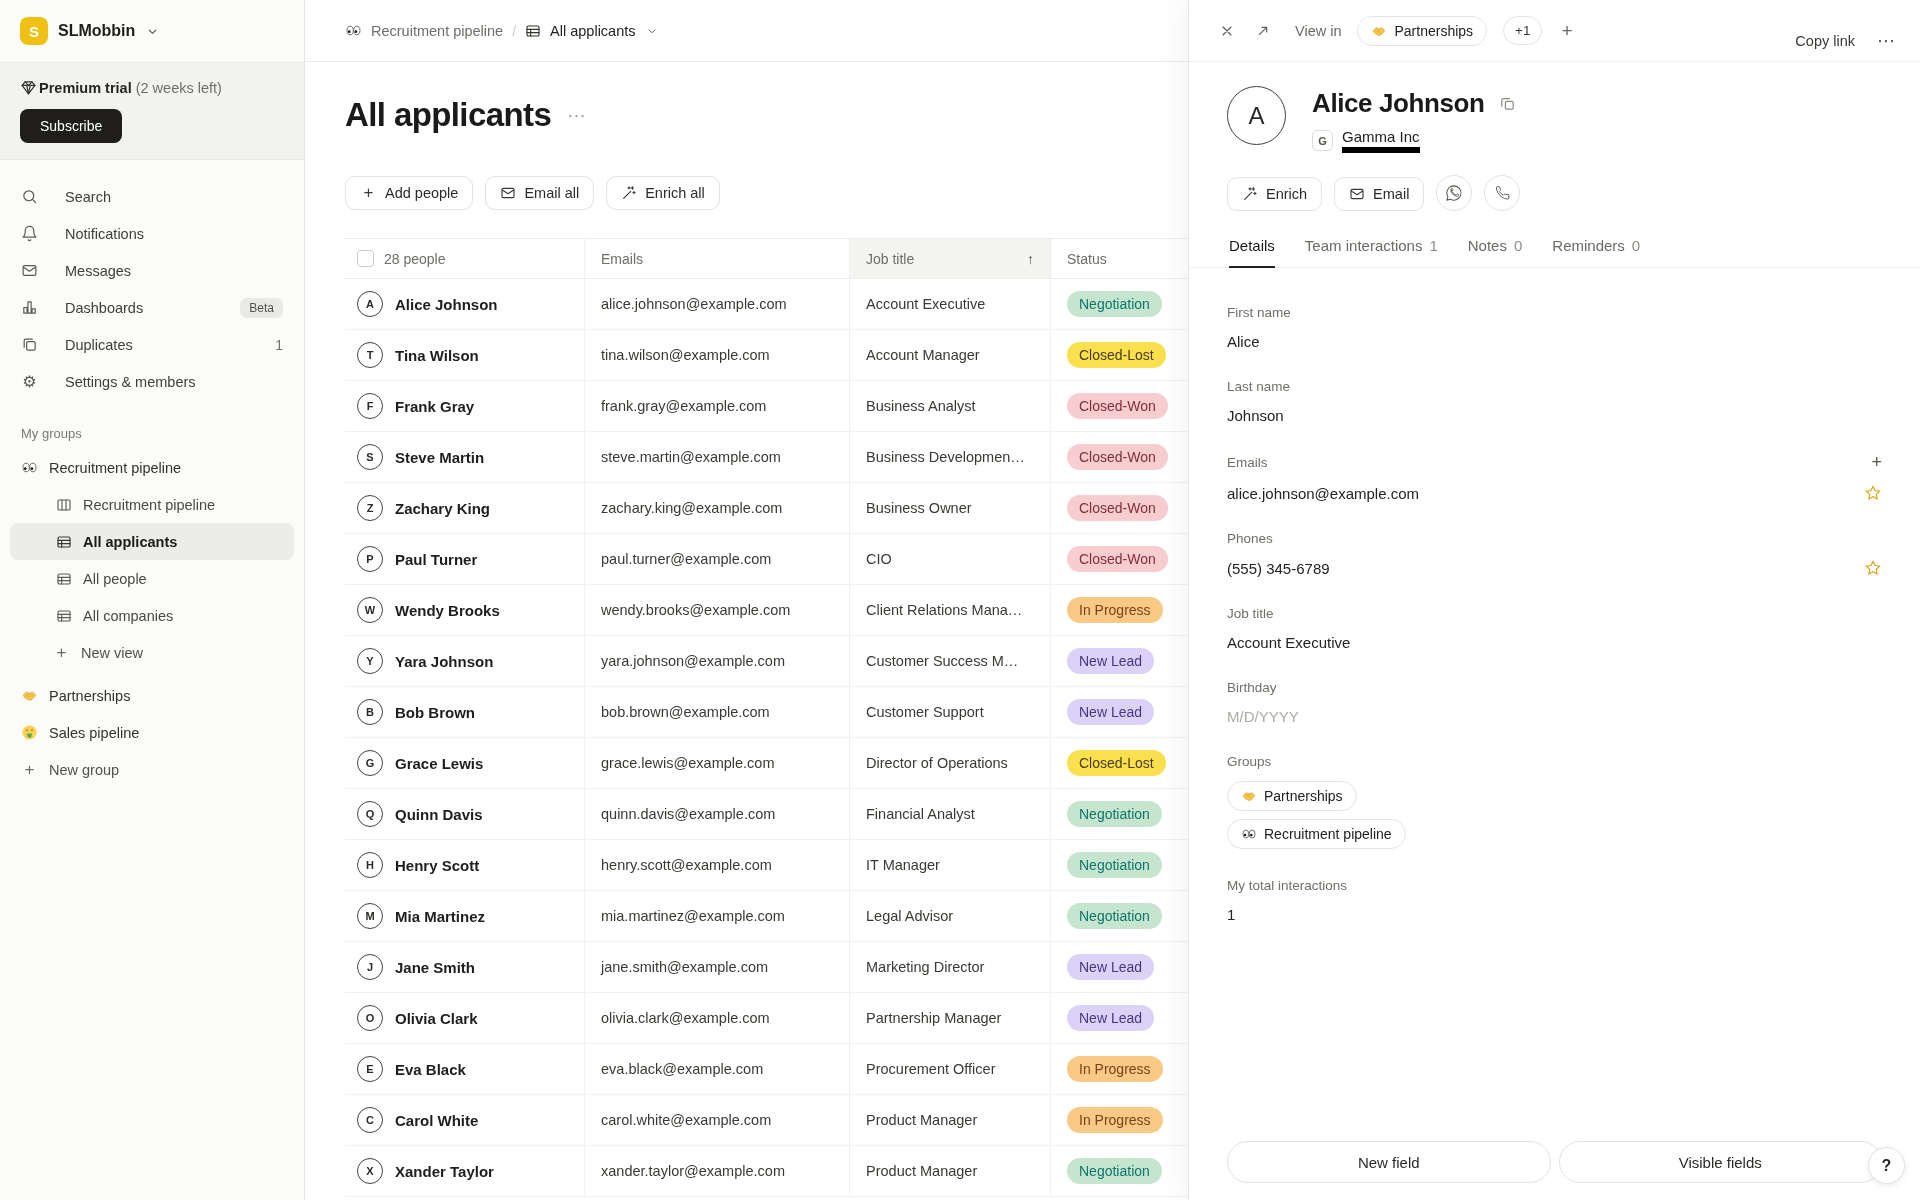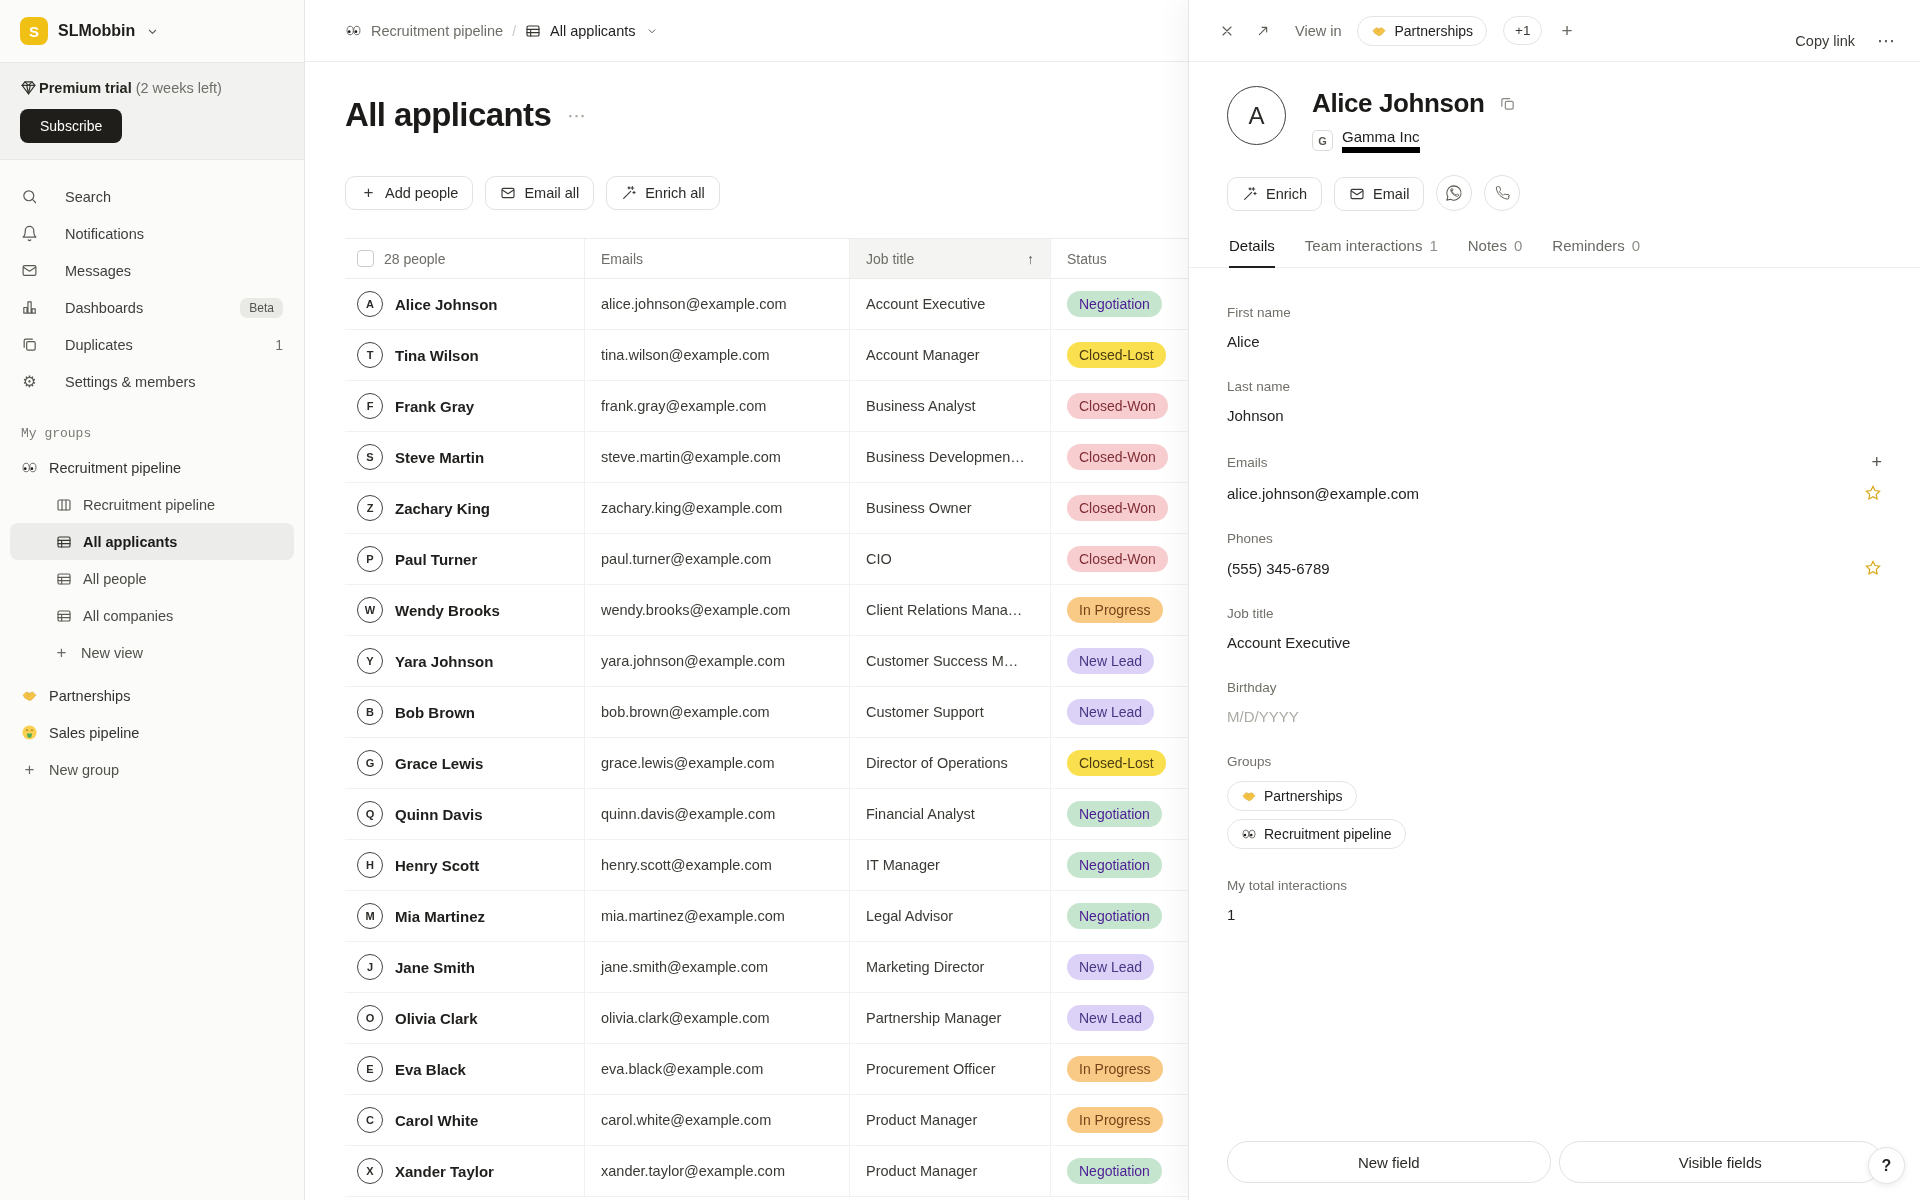--- a/index.html
+++ b/index.html
@@ -15,21 +15,21 @@
   .ws-name { font-size:16px; font-weight:700; color:#1E1D1B; }
   .premium { background:#F2F2F0; border-top:1px solid #E8E8E6; border-bottom:1px solid #E8E8E6; padding:16px 20px 16px; }
   .premium-line { display:flex; align-items:center; gap:2px; font-size:14.5px; color:#6F6E68; }
   .premium-line b { color:#26251F; font-weight:600; }
   .btn-subscribe { margin-top:13px; background:#1F1E1B; color:#fff; border:none; border-radius:8px; padding:9px 20px; font-size:14px; font-family:inherit; cursor:pointer; }
   .nav { padding:18px 10px 0; }
   .nav-item { height:37px; display:flex; align-items:center; gap:27px; padding:0 11px; border-radius:8px; font-size:14.5px; color:#3F3E3A; cursor:pointer; }
   .nav-item .spacer { margin-left:auto; }
   .badge-beta { background:#E9E9E6; color:#54534D; font-size:12px; padding:3px 9px; border-radius:7px; }
   .nav-count { color:#6F6E69; font-size:14px; }
-  .groups-label { font-size:13px; color:#7A7972; margin:26px 21px 8px;font-family:Liberation Mono, monospace; }
+  .groups-label { font-size:13px; color:#7A7972; margin:26px 21px 8px; }
   .tree { padding:0 10px; }
   .tree-item { height:37px; display:flex; align-items:center; gap:11px; padding:0 11px; border-radius:8px; font-size:14.5px; color:#33322E; cursor:pointer; }
   .tree-item.lvl2 { padding-left:46px; color:#4A4944; }
   .tree-item.active { background:#ECECEA; color:#1C1B19; font-weight:600; }
   .tree-item.muted { color:#52514B; }
   .plus-glyph { font-size:17px; color:#6B6A64; width:17px; text-align:center; }
   .gear-glyph { font-size:16px; color:#5B5A54; width:17px; text-align:center; line-height:1; }
   .gap-top { margin-top:6px; }
 
   
@@ -52,21 +52,21 @@
   .th.first { padding-left:12px; }
   .th.sorted { background:#F4F4F2; }
   .th .sort-arrow { margin-left:auto; font-size:14px; color:#57564F; }
   .checkbox { width:17px; height:17px; border:1.5px solid #CBCBC7; border-radius:4px; background:#fff; cursor:pointer; }
   .trow { height:51px; border-bottom:1px solid #F1F1EF; }
   .td { display:flex; align-items:center; padding:0 16px; border-right:1px solid #F1F1EF; font-size:14.5px; color:#3A3934; white-space:nowrap; overflow:hidden; }
   .td.first { padding-left:12px; gap:12px; }
   .avatar-s { width:26px; height:26px; min-width:26px; border:1.5px solid #44433E; border-radius:50%; display:flex; align-items:center; justify-content:center; font-size:11px; font-weight:700; color:#2B2A26; }
   .row-name { font-weight:600; color:#1F1E1C; font-size:15px; }
   .badge { border-radius:999px; padding:5px 12px; font-size:14px; white-space:nowrap; }
-  .s-negotiation { background:#C6E5CE; color:#4c1d95; }
+  .s-negotiation { background:#C6E5CE; color:#0f766e; }
   .s-closed-lost { background:#FAE04E; color:#4A3B11; }
   .s-closed-won  { background:#F8CDD0; color:#812F36; }
   .s-in-progress { background:#F9CA85; color:#77431A; }
   .s-new-lead    { background:#DCD2F8; color:#473683; }
 
   
   .panel { width:732px; min-width:732px; background:#fff; border-left:1px solid #E5E5E3; box-shadow:-10px 0 24px rgba(0,0,0,0.04); display:flex; flex-direction:column; }
   .panel-head { height:62px; min-height:62px; border-bottom:1px solid #F0F0EE; display:flex; align-items:center; gap:16px; padding:0 24px 0 26px; }
   .icon-btn { background:none; border:none; cursor:pointer; padding:4px; display:flex; }
   .view-in { font-size:14.5px; color:#6B6A64; margin-left:4px; }

